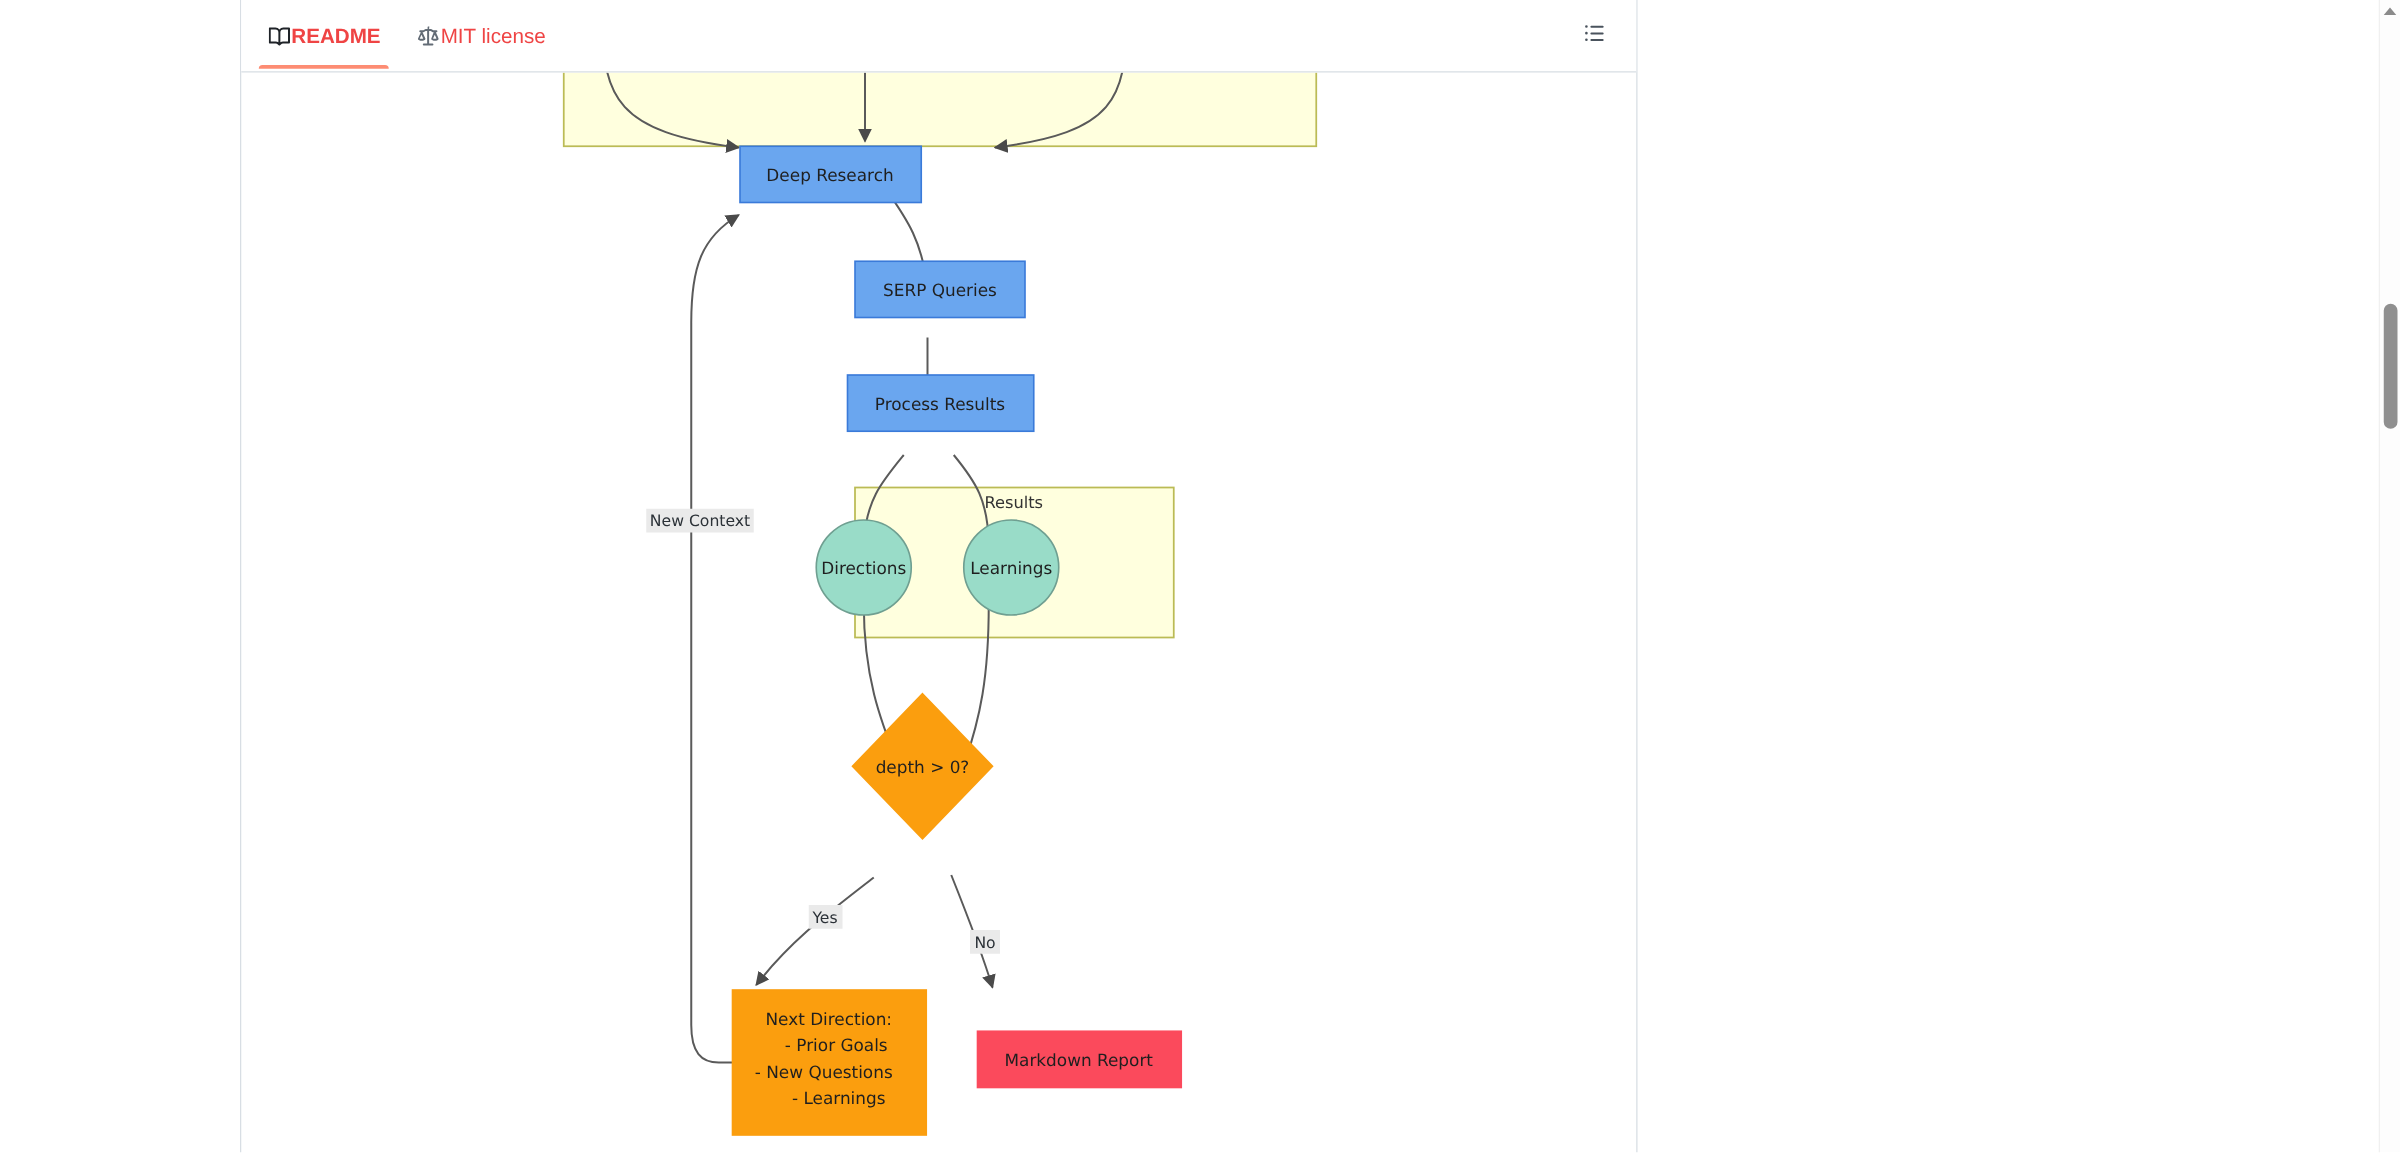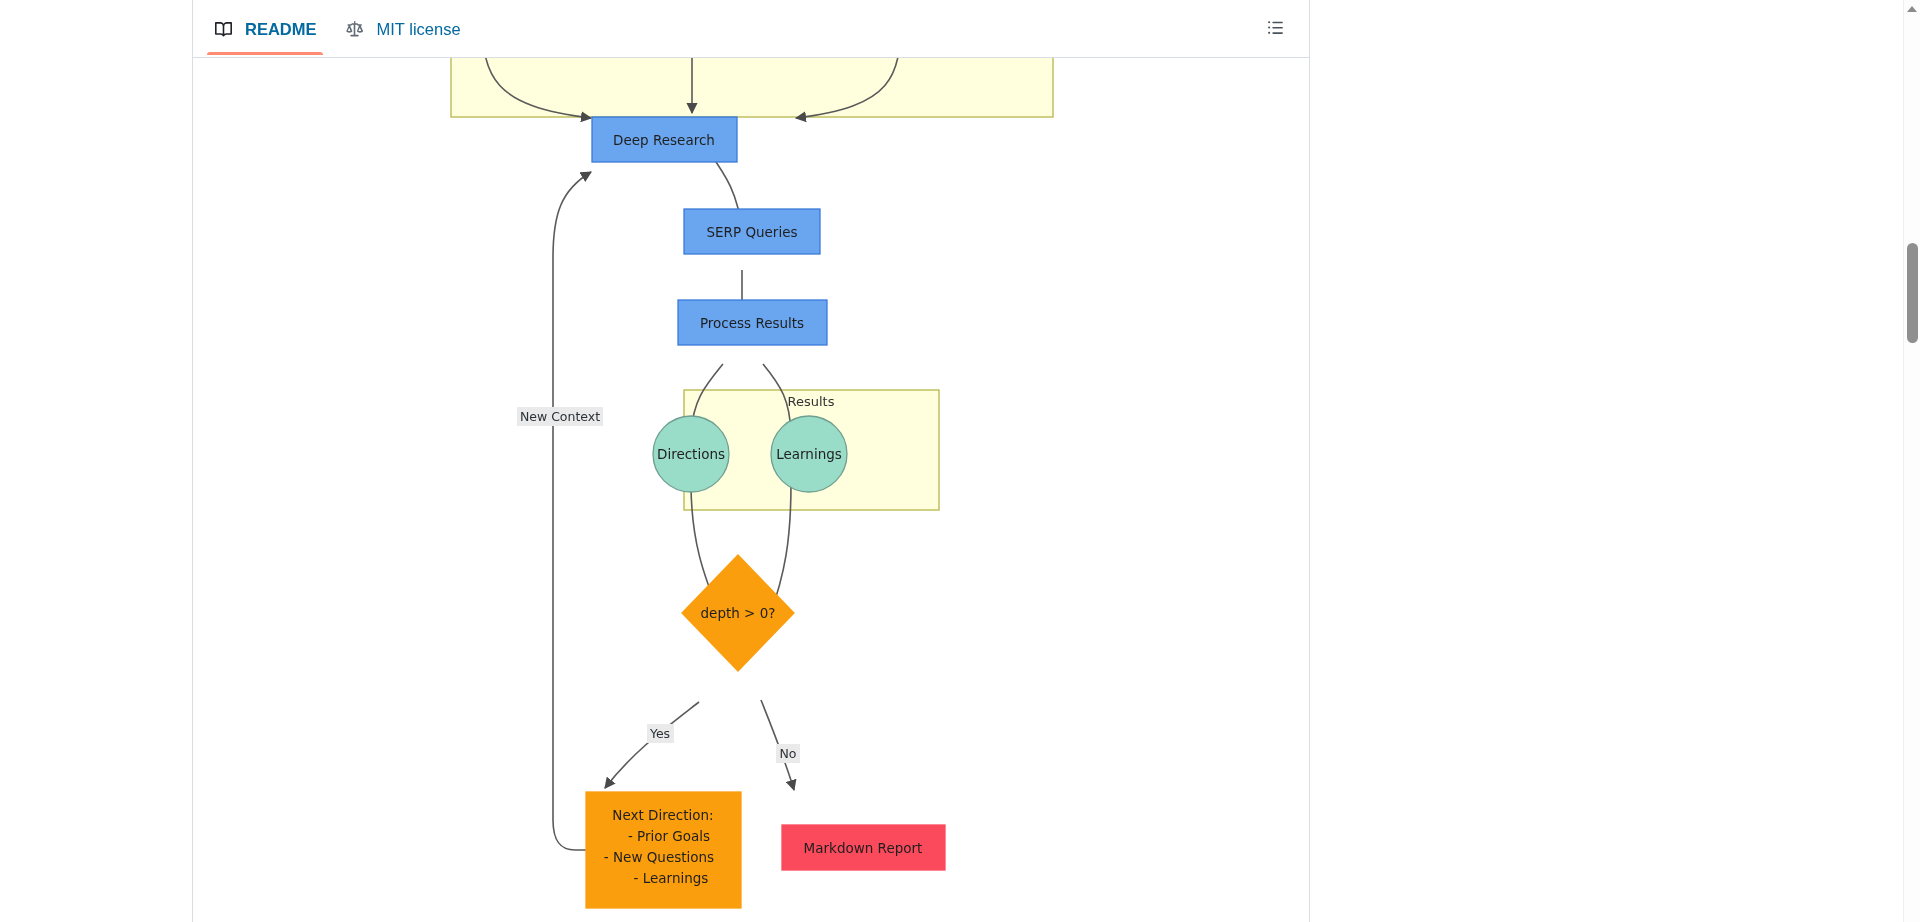--- a/index.html
+++ b/index.html
@@ -24,23 +24,23 @@
 
   
   .tabbar {
     position: absolute; left: 0; top: 0; width: 100%; height: 58px;
     background: #ffffff;
     border-bottom: 1px solid #d8dee4;
     z-index: 40;
   }
   .tabs { position: absolute; left: 6px; top: 0; height: 58px; display: flex; align-items: center; }
   .tab {
-    display: flex; align-items: center; gap: 12px;
+    display: flex; align-items: center; gap: 0;
     height: 52px; padding: 0 14px;
-    font-size: 16.5px; color: #0369a1; cursor: pointer;
+    font-size: 16.5px; color: #ef4444; cursor: pointer;
     position: relative; white-space: nowrap;
   }
   .tab.active { font-weight: 700; }
   .tab.active .tab-underline {
     position: absolute; left: 8px; right: 8px; bottom: 0; height: 3px;
     background: #fd8c73; border-radius: 3px 3px 0 0;
   }
   .tab .ico { display: inline-flex; align-items: center; justify-content: center; width: 20px; height: 20px; color: #636c76; }
   .tab.active .ico { color: #1f2328; }
   .toc-btn {

